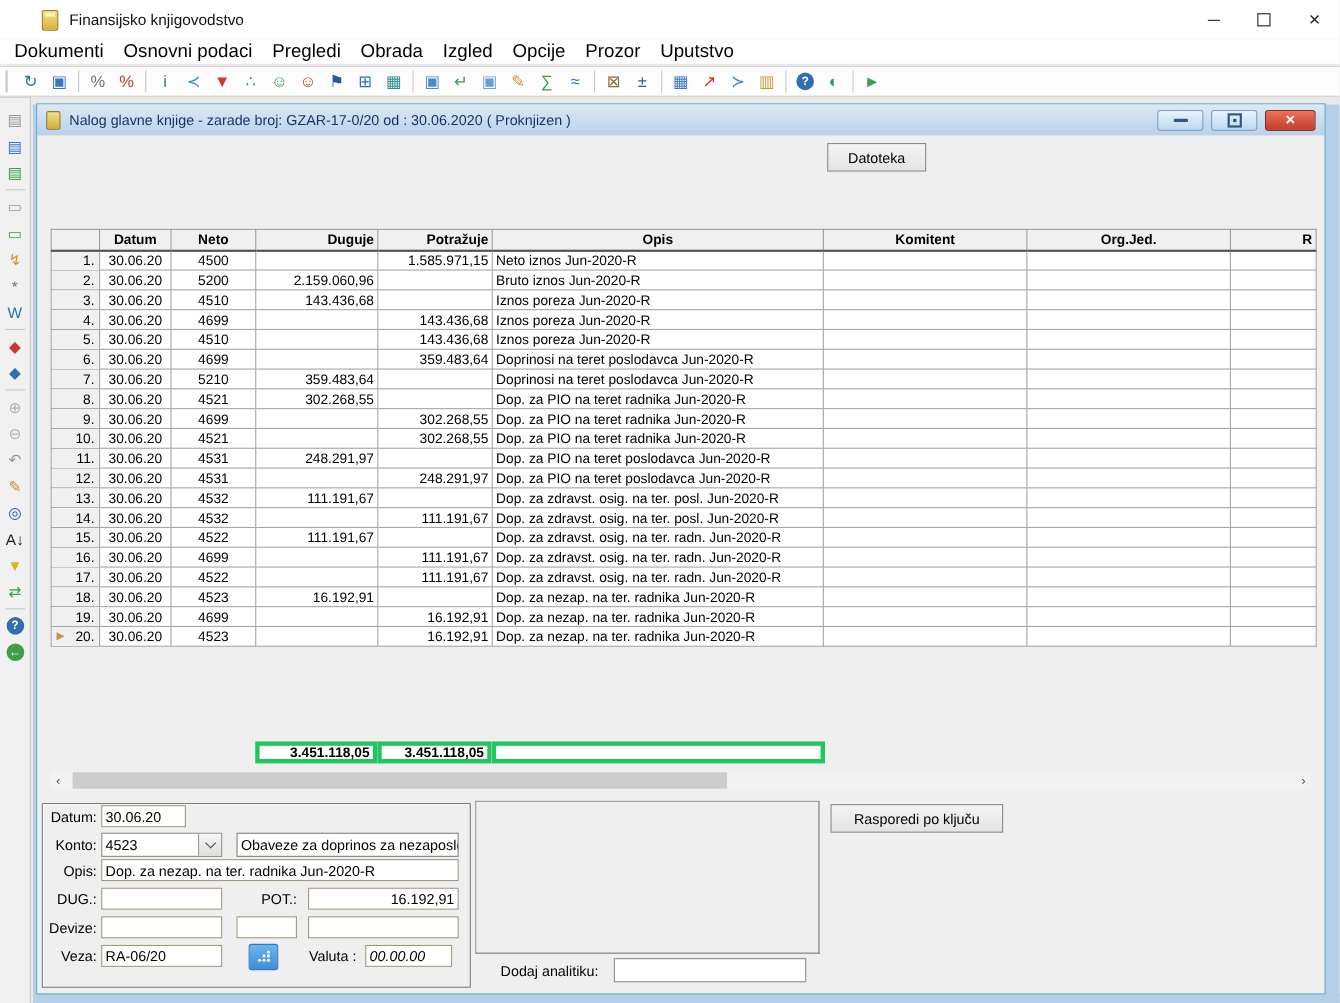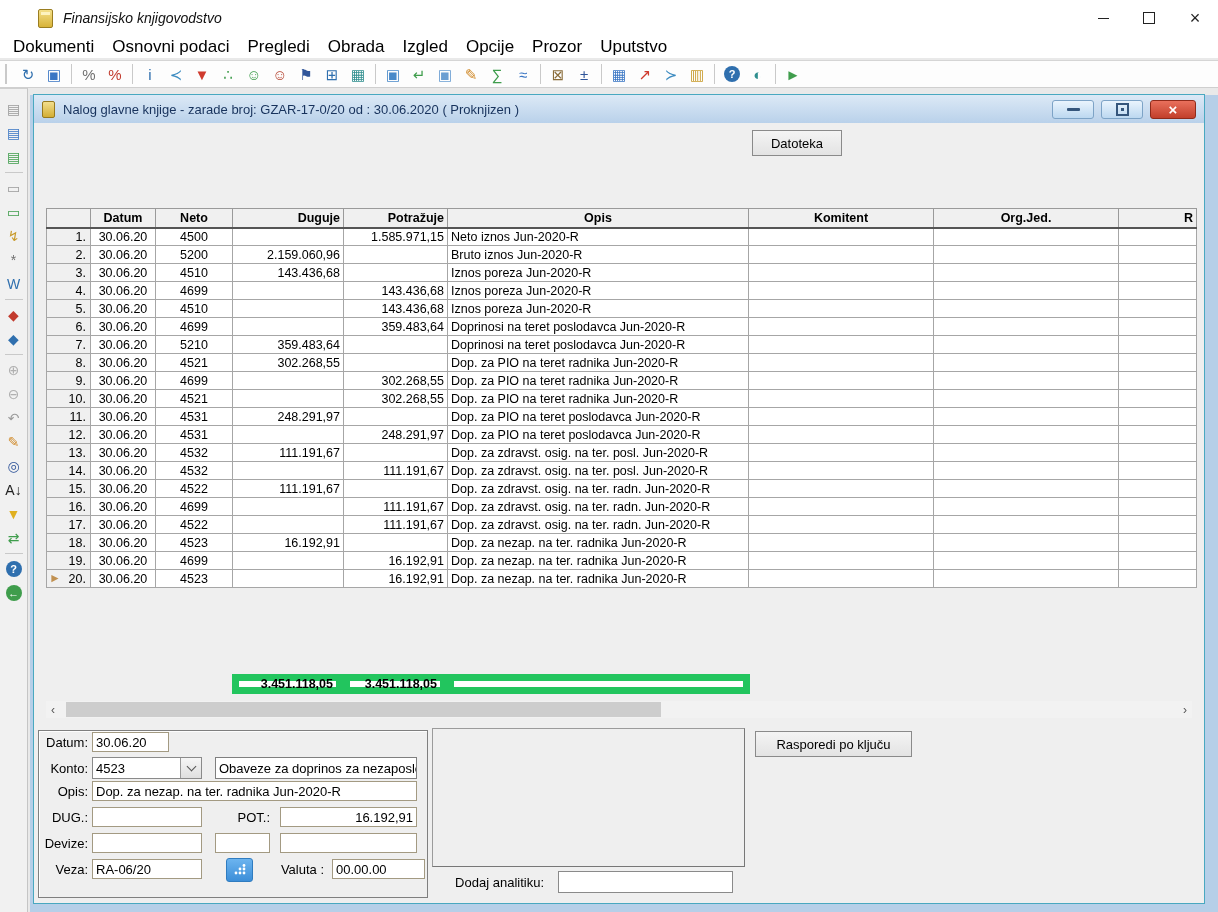--- a/index.html
+++ b/index.html
@@ -6,21 +6,21 @@
   body{
     width:1218px;height:912px;overflow:hidden;position:relative;
     font-family:"Liberation Sans","DejaVu Sans",sans-serif;
     background:#e9e9e9;color:#000;-webkit-font-smoothing:antialiased;
   }
   
   .titlebar{position:absolute;left:0;top:0;width:1218px;height:36px;background:#ffffff;display:flex;align-items:center;}
   .app-icon{width:13px;height:17px;margin-left:38px;border-radius:2px;
     background:linear-gradient(#f4e08a,#d8b338);border:1px solid #9a7d20;position:relative;}
   .app-icon:before{content:"";position:absolute;left:2px;top:2px;right:2px;height:3px;background:#fdf3c0;}
-  .app-title{margin-left:10px;font-size:14px;color:#111;font-style:italic;}
+  .app-title{margin-left:10px;font-size:14px;color:#111;}
   .win-controls{margin-left:auto;display:flex;height:36px;}
   .win-btn{width:46px;height:36px;display:flex;align-items:center;justify-content:center;font-size:15px;color:#222;}
   .wc-min-bar{width:11px;height:1px;background:#222;display:block;}
   .wc-max-box{width:10px;height:10px;border:1px solid #222;display:block;}
   
   .menubar{position:absolute;left:0;top:36px;width:1218px;height:22px;background:#fff;display:flex;align-items:center;padding-left:4px;box-sizing:border-box;}
   .menu-item{padding:2px 9px;font-size:17px;color:#000;}
   
   .toolbar-top{position:absolute;left:0;top:60px;width:1218px;height:28px;background:#fdfdfd;
     border-top:1px solid #d5d5d5;border-bottom:1px solid #cfcfcf;display:flex;align-items:center;box-sizing:border-box;padding-left:2px;}
@@ -55,21 +55,21 @@
     font-size:13px;display:flex;align-items:center;justify-content:center;font-family:inherit;}
   
   .grid-wrap{position:absolute;left:12px;top:49px;width:1150px;margin-top:36px;}
   table.grid{border-collapse:collapse;table-layout:fixed;width:1150px;font-size:12.5px;background:#fff;}
   table.grid th{background:#f0f0f0;font-weight:bold;height:19px;border:1px solid #9a9a9a;border-bottom:2px solid #555;padding:0 3px;box-sizing:border-box;white-space:nowrap;overflow:hidden;}
   table.grid td{height:18px;border:1px solid #a6a6a6;padding:0 3px;box-sizing:border-box;white-space:nowrap;overflow:hidden;background:#fff;}
   table.grid td.rn{background:#f0f0f0;text-align:right;padding-right:4px;position:relative;}
   .al-r{text-align:right;} .al-c{text-align:center;} .al-l{text-align:left;}
   .hand{position:absolute;left:2px;top:1px;color:#c09050;font-size:12px;}
   
-  .total-box{position:absolute;height:20px;box-sizing:border-box;border:7px solid #22c55e;background:#fff;
+  .total-box{position:absolute;height:20px;box-sizing:border-box;border:4px solid #22c55e;background:#fff;
     font-weight:bold;font-size:12.5px;display:flex;align-items:center;justify-content:flex-end;padding-right:3px;}
   
   .hscroll{position:absolute;left:12px;top:578px;width:1146px;height:17px;background:#f2f2f2;display:flex;align-items:center;}
   .hs-arrow{width:14px;height:17px;display:flex;align-items:center;justify-content:center;color:#555;font-size:12px;}
   .hs-track{position:relative;flex:1;height:17px;}
   .hs-thumb{position:absolute;left:6px;top:1px;width:595px;height:15px;background:#cdcdcd;}
   
   .form-panel{position:absolute;left:4px;top:607px;width:390px;height:168px;box-sizing:border-box;
     border:1px solid #7f7f7f;background:#efefef;box-shadow:1px 1px 0 #fdfdfd inset;}
   .flabel{position:absolute;font-size:13px;text-align:right;width:60px;}
@@ -502,21 +502,21 @@
       <svg width="14" height="12">
         <circle cx="3" cy="9" r="1.4" fill="#fff"></circle>
             <circle cx="7" cy="9" r="1.4" fill="#fff"></circle>
         <circle cx="11" cy="9" r="1.4" fill="#fff"></circle>
             <circle cx="7" cy="5" r="1.4" fill="#fff"></circle>
         <circle cx="11" cy="5" r="1.4" fill="#fff"></circle>
             <circle cx="11" cy="1.5" r="1.4" fill="#fff"></circle>
       </svg>
     </span>
     <span class="flabel" style="left:226px;top:739px;width:64px;">Valuta :</span>
-    <input class="fin" style="left: 298px; top: 736px; width: 93px; height: 20px;" value="00.00.00">
+    <input class="fin" style="left: 298px; top: 736px; width: 79px; height: 20px; font-style: italic;" value="00.00.00">
 
     <div class="mid-panel"></div>
     <span class="flabel" style="left:398px;top:752px;width:112px;">Dodaj analitiku:</span>
     <input class="fin" style="left: 524px; top: 748px; width: 175px; height: 22px; border-color: rgb(138, 138, 138);">
 
     <button class="push-btn" style="left:721px;top:608px;width:157px;height:26px;text-align:center;">Rasporedi po ključu</button>
   </div>
  </div>
 </div>
 

